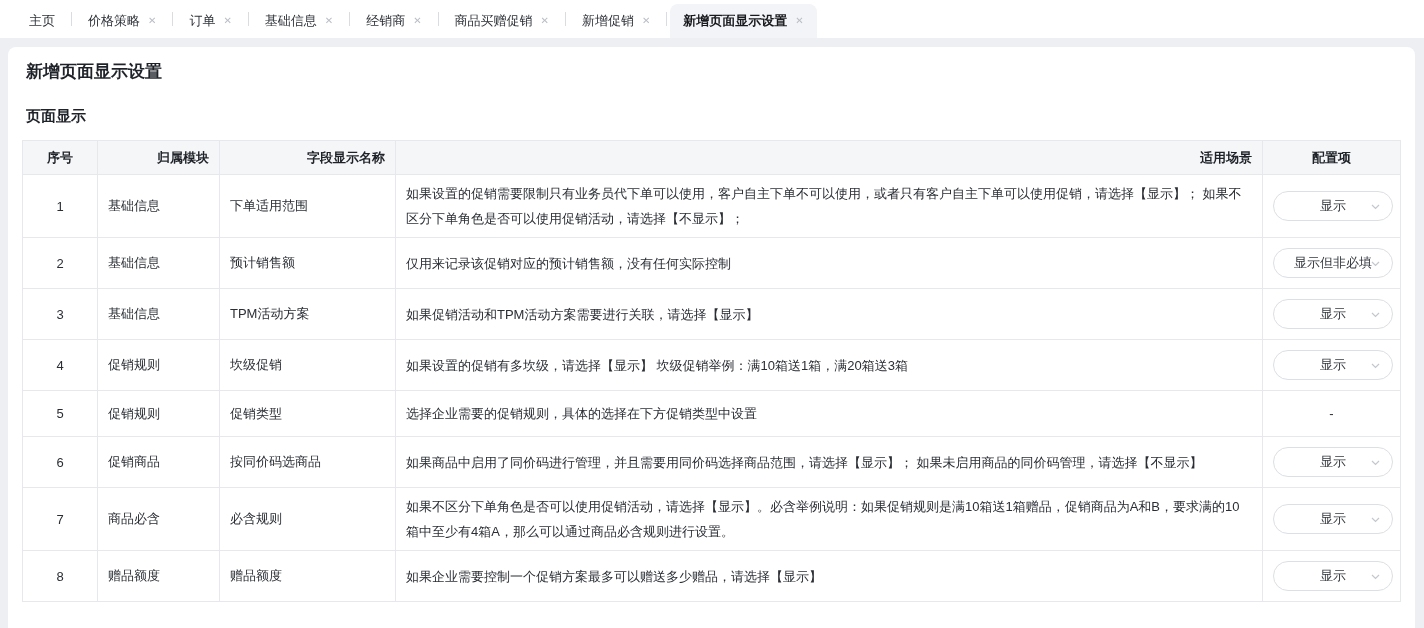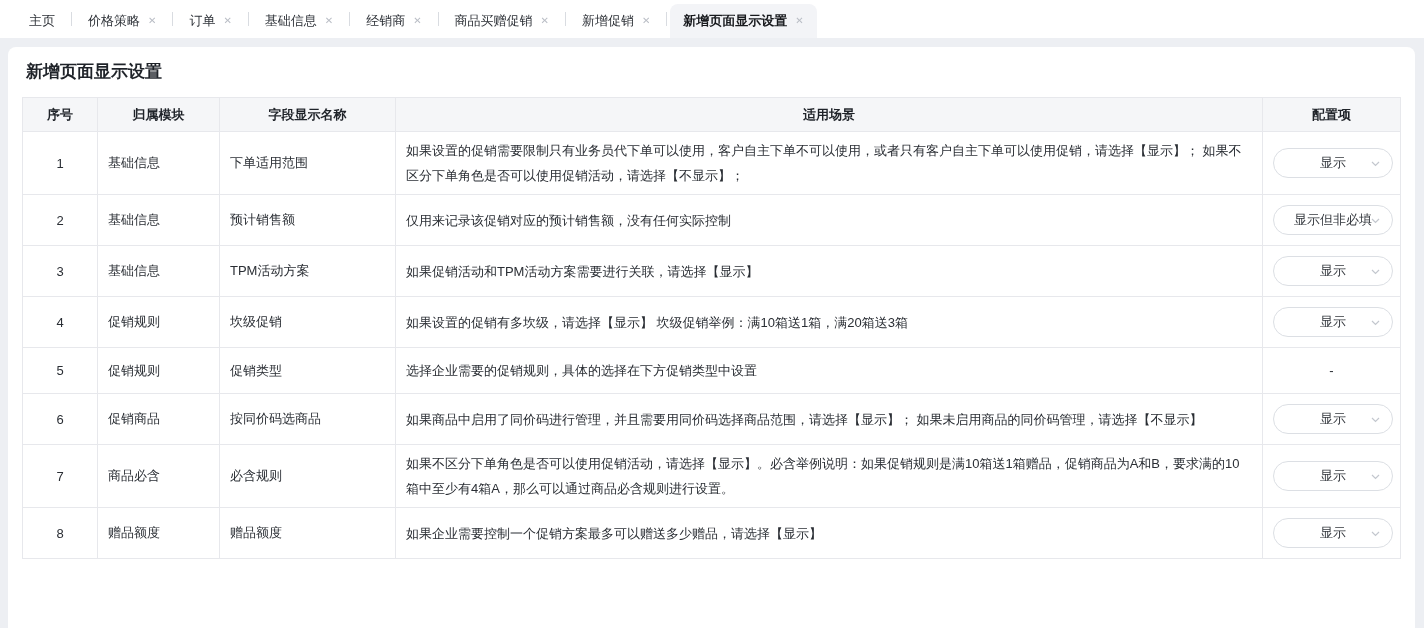--- a/index.html
+++ b/index.html
@@ -66,21 +66,21 @@
   
   .table-wrap { margin-top:14px; }
   table {
     width:100%; border-collapse:collapse; table-layout:fixed;
     font-size:13px; color:#2a2e34;
   }
   th, td { border:1px solid #e7e8ec; }
   thead th {
     background:#f5f6f8; height:34px;
     font-weight:bold; color:#1f2329; font-size:13px;
-    padding:6px 10px; text-align:center;
+    padding:6px 10px; text-align:right;
   }
   th.col-no, th.col-config { text-align:center; }
   td { height:46px; padding:6px 10px; vertical-align:middle; background:#ffffff; }
   td.col-no { text-align:center; }
   td.col-scenario { line-height:25px; }
   .col-no { width:75px; }
   .col-module { width:122px; }
   .col-field { width:176px; }
   .col-config { width:138px; }
   td.col-config { text-align:center; }
@@ -141,20 +141,21 @@
   </div>
 
 <div class="page">
   <div class="card">
 
     <div class="card-header">
       <div class="page-title">新增页面显示设置</div>
     </div>
 
 
+    <div class="section-title">页面显示</div>
 
     <div class="table-wrap">
       <table>
         <thead>
           <tr>
             <th class="col-no">序号</th>
             <th class="col-module">归属模块</th>
             <th class="col-field">字段显示名称</th>
             <th class="col-scenario">适用场景</th>
             <th class="col-config">配置项</th>

